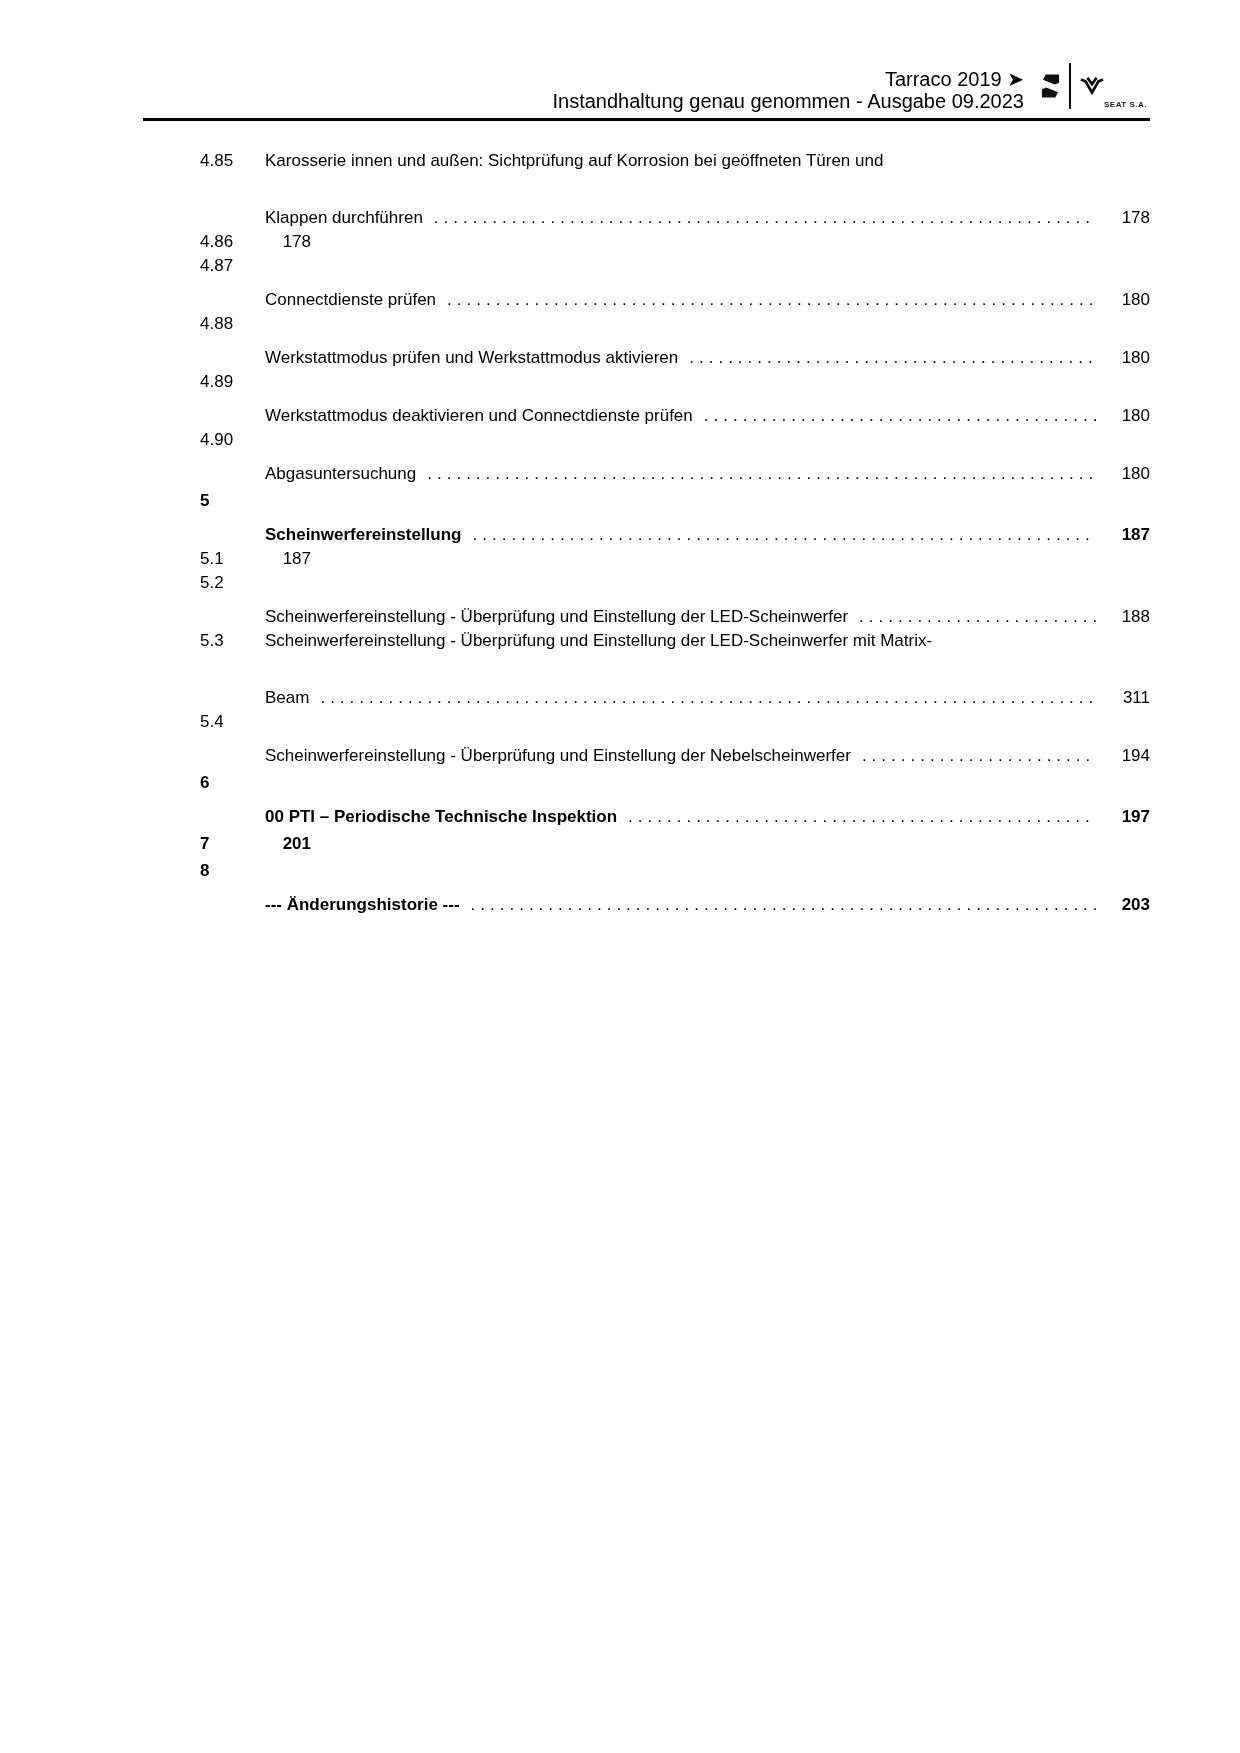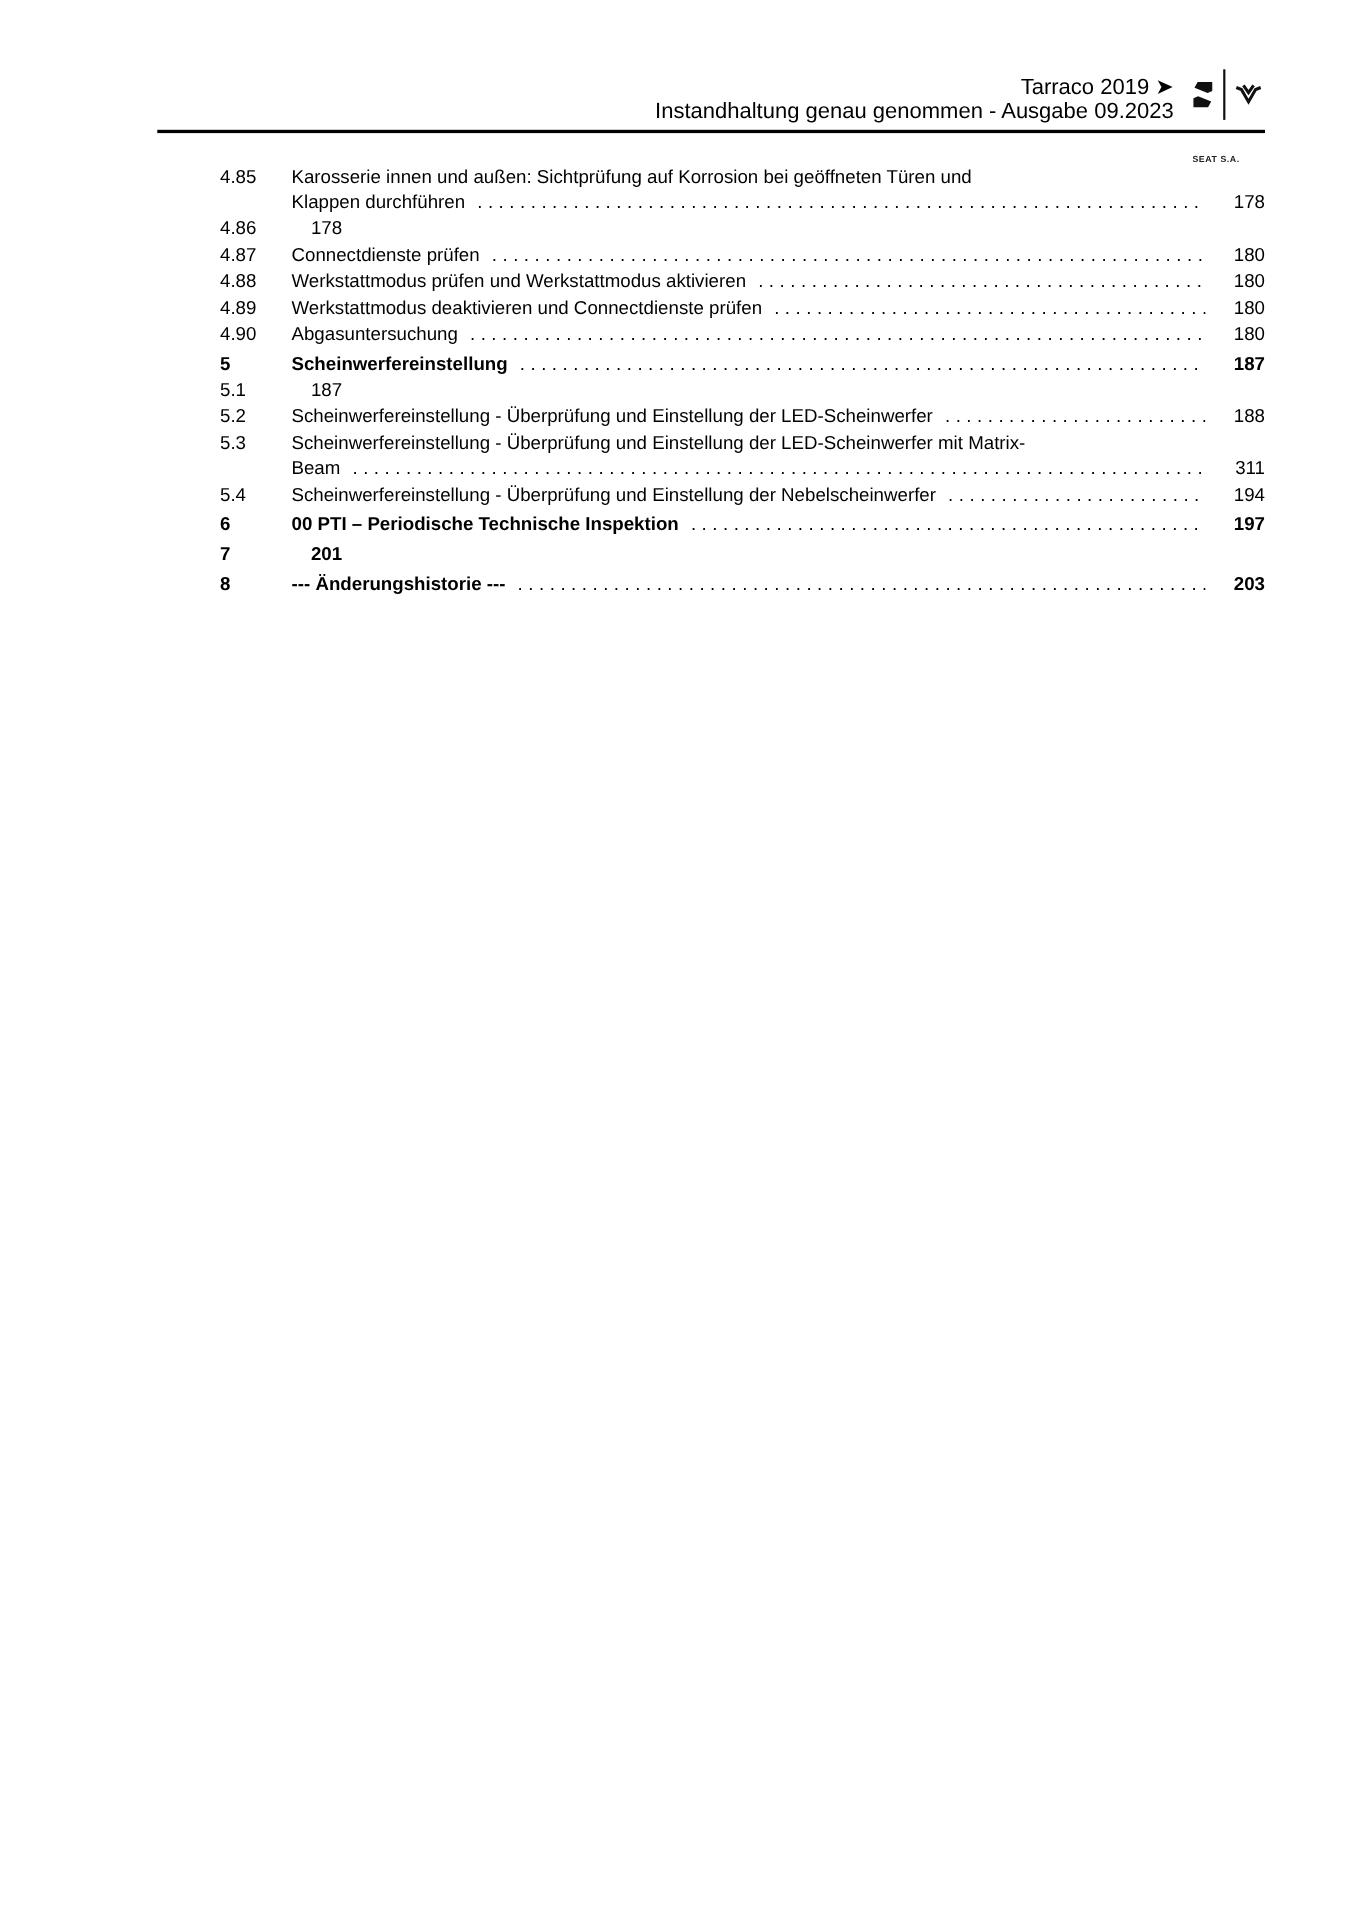--- a/index.html
+++ b/index.html
@@ -15,41 +15,41 @@
   
   .header {
     position: absolute; top: 68px; right: 93px;
     display: flex; align-items: flex-start; gap: 17px;
   }
   .header-titles {
     text-align: right;
     font-size: 20px; line-height: 22px;
     white-space: nowrap;
   }
-  .brand { display: flex; flex-direction: column; align-items: flex-start; margin-top: -5px; gap: 28px; }
+  .brand { display: flex; align-items: flex-end; margin-top: -5px; }
   .brand-logos { display: flex; align-items: center; gap: 9px; height: 46px; }
   .logo-divider { width: 2px; height: 46px; background: #111; }
   .brand-caption { font-size: 8px; letter-spacing: 0.5px; margin-top: 3px; white-space: nowrap; font-weight: 700; color:#222; }
   .header-rule {
     position: absolute; left: 143px; top: 118px;
     width: 1007px; height: 3px; background: #000;
   }
 
   
   .toc { position: absolute; left: 143px; top: 149px; width: 1007px; }
   .toc-row {
     display: flex; align-items: flex-end;
     font-size: 17px; line-height: 23px;
     padding-left: 57px; margin-bottom: 1px;
   }
   .toc-row.bold { font-weight: 700; margin-top: 4px; }
   .toc-num { flex: none; width: 65px; align-self: flex-start; }
   .toc-mid { flex: 1 1 auto; min-width: 0; }
   .toc-line-last { display: flex; align-items: baseline; }
-  .toc-title { flex: none; white-space: nowrap; }
+  .toc-title { flex: none; white-space: nowrap; margin-top: 34px; }
   .dots {
     flex: 1 1 auto; min-width: 0;
     overflow: hidden; white-space: nowrap;
     margin-left: 11px; margin-right: 8px;
   }
   .dots::after {
     font-weight: 400;
     letter-spacing: 5px;
     content: "........................................................................................................................................................................";
   }

